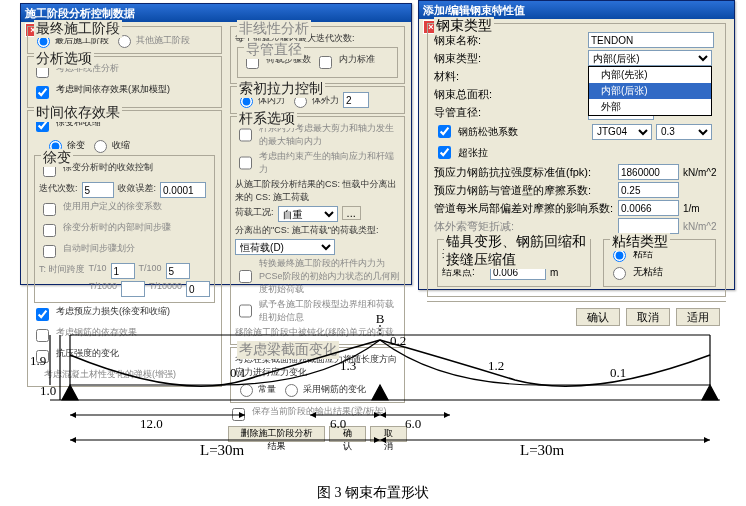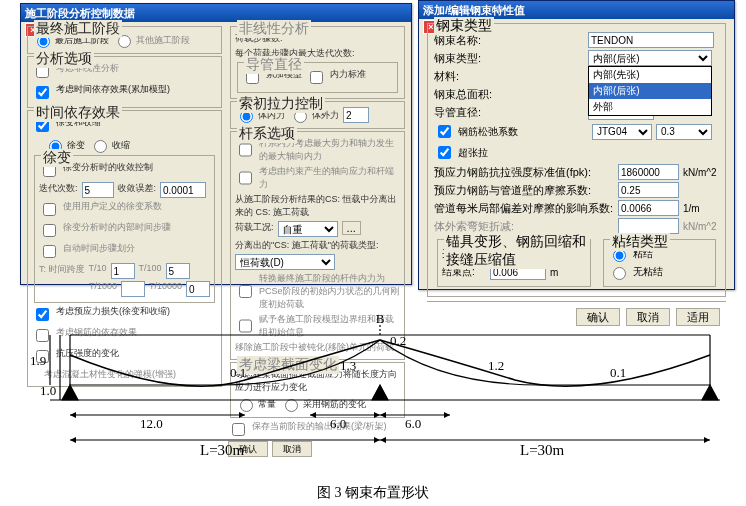--- a/index.html
+++ b/index.html
@@ -15,21 +15,21 @@
   .btn { background:#ece9d8; border:1px solid #aca899; height:18px; padding:0 10px; font-size:11px; }
   .r { display:flex; align-items:center; gap:2px; }
   .dlgL { top:3px; left:20px; width:390px; height:280px; }
   .dlgR { top:0px; left:418px; width:315px; height:288px; }
   .dlgR .body { padding:4px 8px; }
   .field { display:flex; align-items:center; margin:2px 0; gap:4px; }
   .field .fl { width:150px; font-size:11px; }
   .unit { font-size:10px; }
   .btns { display:flex; justify-content:flex-end; gap:6px; padding:6px; border-top:1px solid #aca899; margin-top:4px; }
   .dropdown { position:absolute; background:#fff; border:1px solid #000; font-size:10px; }
-  .dropdown div { padding:1px 4px; }
+  .dropdown div { padding:1px 12px; }
   .dd-sel { background:#316ac5; color:#fff; }
   
   .diagram { position:absolute; top:300px; left:10px; width:726px; height:200px; }
   .diagram svg { width:100%; height:180px; }
   .cap { text-align:center; font-family:"SimSun"; font-size:14px; margin-top:2px; }
   .tiny { font-size:9px; color:#333; }
   .dlgL .body { padding:2px 4px; font-size:9px; color:#222; }
   .dlgL .gb { margin:2px; padding:3px 4px; }
   .cols { display:flex; gap:4px; }
   .col { flex:1; }
@@ -140,30 +140,27 @@
               </div>
             <div class="row tiny dis" style="padding-left:12px">
                 <span>考虑混凝土材性变化的弹模(增强)</span>
               </div>
           </div>
         </div>
         <div class="col">
           <div class="gb dis">
             <span class="lg">非线性分析</span>
             <div class="row tiny">
-                <span>荷载步骤数:</span>
-              </div>
-            <div class="row tiny">
                 <span>每个荷载步骤内最大迭代次数:</span>
               </div>
             <div class="gb">
                 <span class="lg">导管直径</span>
               <div class="row tiny">
                   <input type="checkbox" style="">
-                  <span>累加模型</span>
+                  <span>荷载步骤数</span>
               <input type="checkbox" style="">
                   <span>内力标准</span>
                 </div>
             </div>
           </div>
           <div class="gb">
             <span class="lg">索初拉力控制</span>
             <div class="row tiny">
                 <span class="r">
                   <input type="radio" checked="" style="">
@@ -226,20 +223,21 @@
                   <input type="radio" style="">
                   <span>采用钢筋的变化</span>
                 </span>
               </div>
           </div>
           <div class="row tiny dis">
               <input type="checkbox" style="">
               <span>保存当前阶段的输出结果(梁/析架)</span>
             </div>
           <div class="row">
+              <button class="btn" style="height:16px;font-size:9px">删除施工阶段分析结果</button>
             <button class="btn" style="height:16px;font-size:9px">确认</button>
             <button class="btn" style="height:16px;font-size:9px">取消</button>
             </div>
         </div>
       </div>
     </div>
   </div>
 
   <div class="dlg dlgR">
     <div class="tbar">

